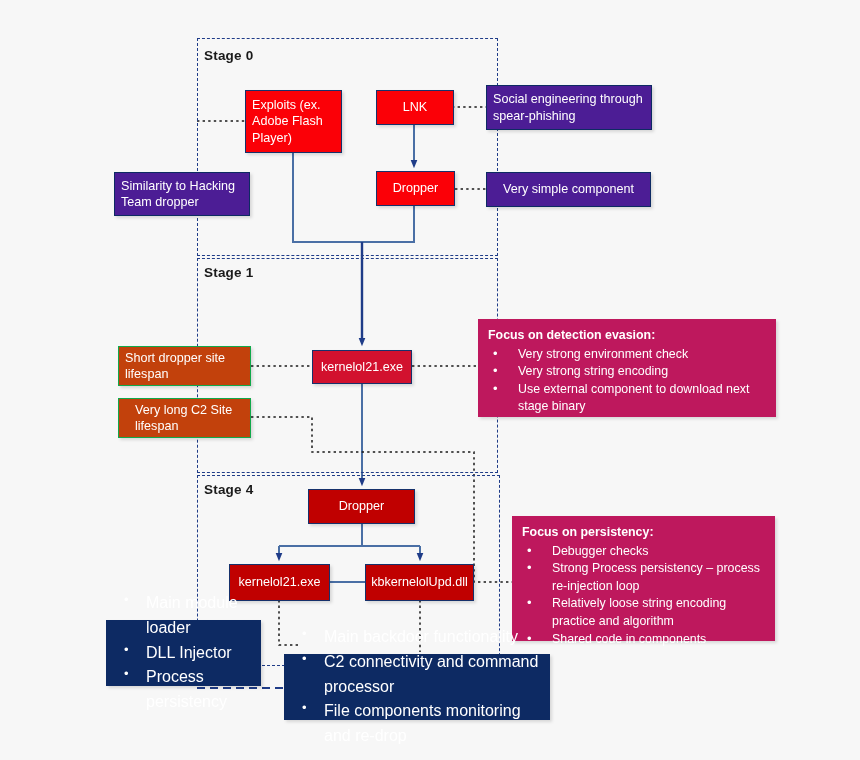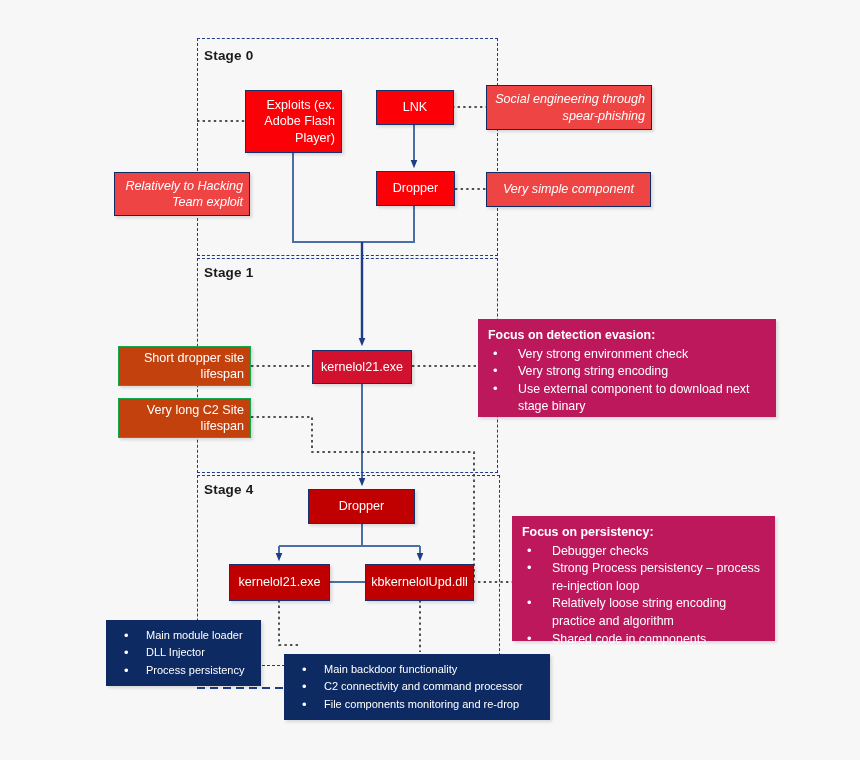--- a/index.html
+++ b/index.html
@@ -35,43 +35,42 @@
     color: #1a1a1a;
     letter-spacing: 0.2px;
     white-space: nowrap;
   }
   .node {
     position: absolute;
     box-sizing: border-box;
     display: flex;
     align-items: center;
     justify-content: center;
-    text-align: right;
+    text-align: left;
     color: #ffffff;
     font-size: 12.6px;
     line-height: 1.28;
     padding: 3px 6px;
     box-shadow: 2px 2px 3px rgba(0,0,0,0.13);
   }
   .node.red {
     background: #fb0007;
     border: 1.4px solid #16316b;
   }
   .node.darkred {
     background: #c00000;
     border: 1.4px solid #16316b;
   }
   .node.crimson {
     background: #d2112e;
     border: 1.4px solid #16316b;
   }
   .node.navy {
-    background: #ef4444;
+    background: #4c1d95;
     border: 1.2px solid #0d2a63;
-    font-style: italic;
   }
   .node.green {
     background: #c2410c;
     border: 1.2px solid #11a94b;
   }
   .infobox {
     position: absolute;
     box-sizing: border-box;
     background: #be185d;
     color: #ffffff;
@@ -99,21 +98,21 @@
     position: absolute;
     left: 5px;
     top: -1px;
     font-size: 13px;
   }
   .listbox {
     position: absolute;
     box-sizing: border-box;
     background: #0d2a63;
     color: #ffffff;
-    font-size: 11px;
+    font-size: 16px;
     line-height: 1.55;
     padding: 8px 8px 8px 6px;
     box-shadow: 2px 2px 3px rgba(0,0,0,0.13);
     display: flex;
     align-items: center;
   }
   .listbox .bullets li { padding-left: 34px; }
   .listbox .bullets li::before { left: 12px; }
 </style>
 </head>
@@ -178,21 +177,21 @@
 
   <div class="stage" style="left:185px; top:475px; width:303px; height:191px;"></div>
   <div class="stage-label" style="left:192px; top:482px;">Stage 4</div>
 
   <div class="node red" style="left:233px; top:90px; width:97px; height:63px;">Exploits (ex. Adobe Flash Player)</div>
 
   <div class="node red" style="left:364px; top:90px; width:78px; height:35px;">LNK</div>
 
   <div class="node red" style="left:364px; top:171px; width:79px; height:35px;">Dropper</div>
 
-  <div class="node navy" style="left:102px; top:172px; width:136px; height:44px;">Relatively to Hacking Team exploit</div>
+  <div class="node navy" style="left:102px; top:172px; width:136px; height:44px;">Similarity to Hacking Team dropper</div>
 
   <div class="node navy" style="left:474px; top:85px; width:166px; height:45px;">Social engineering through spear-phishing</div>
 
   <div class="node navy" style="left:474px; top:172px; width:165px; height:35px;">Very simple component</div>
 
   <div class="node crimson" style="left:300px; top:350px; width:100px; height:34px;">kernelol21.exe</div>
 
   <div class="node green" style="left:106px; top:346px; width:133px; height:40px;">Short dropper site lifespan</div>
 
   <div class="node green" style="left:106px; top:398px; width:133px; height:40px;padding-left:16px;">Very long C2 Site lifespan</div>

